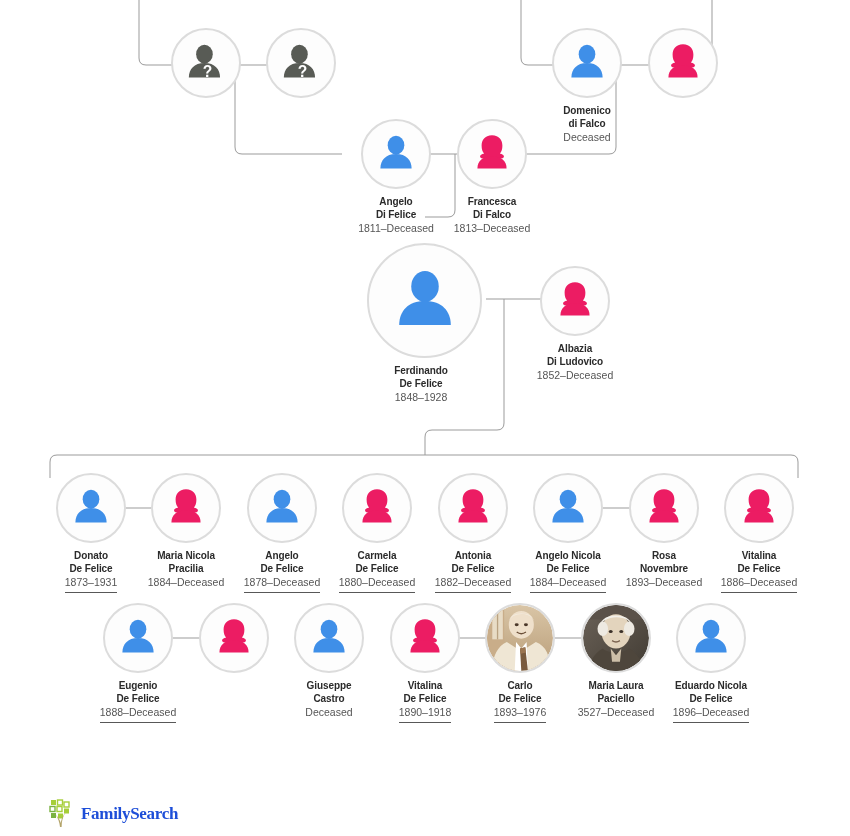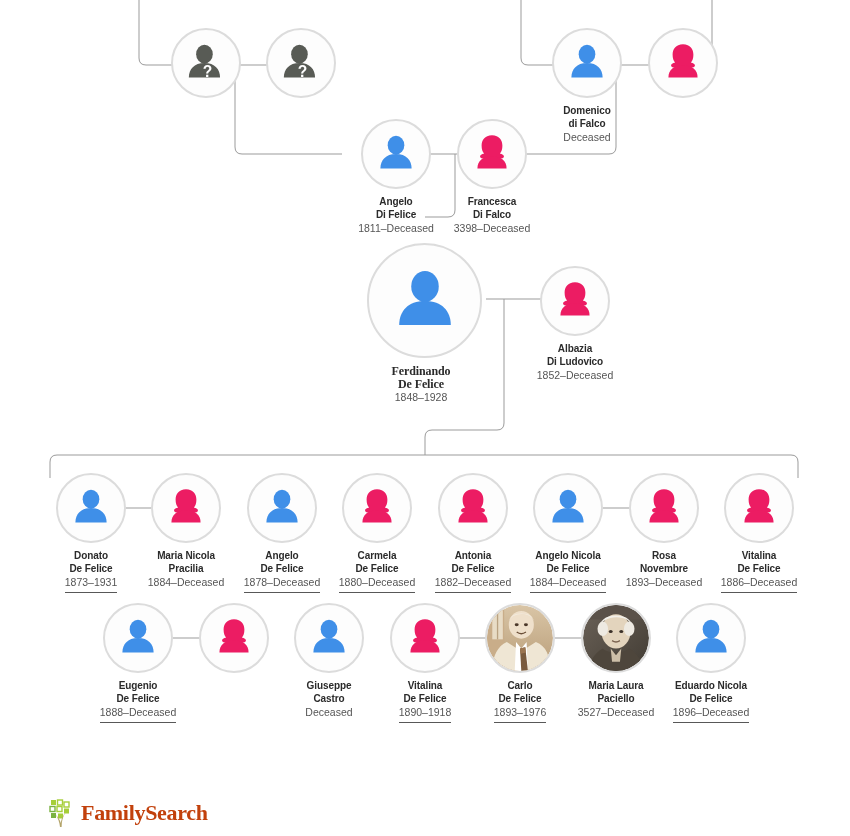--- a/index.html
+++ b/index.html
@@ -93,36 +93,36 @@
     font-size: 10.5px;
     color: #555555;
     margin-top: 0;
     white-space: nowrap;
     display: inline-block;
     padding-bottom: 3px;
   }
   .plife.lineage {
     border-bottom: 1.5px solid #585858;
   }
-  .person.focus .pname { font-size: 12px; font-family: Liberation Serif, serif; }
+  .person.focus .pname { font-size: 10px; }
 
   
   #footer-logo {
     position: absolute;
     left: 48px; top: 798px;
     z-index: 4;
     display: flex;
     align-items: center;
     gap: 2px;
   }
   #footer-logo .logo-word {
     font-family: "Liberation Serif", serif;
-    font-size: 22px;
+    font-size: 17px;
     font-weight: bold;
-    color: #c2410c;
+    color: #1d4ed8;
     letter-spacing: -0.3px;
     line-height: 1;
     margin-left: 1px;
   }
 </style>
 </head>
 <body>
 
 <div id="tree-canvas">
 
@@ -223,21 +223,21 @@
           <div class="silhouette">
             <svg width="52" height="52" viewBox="0 0 100 100">
               <path d="M50 14 C 36 14, 30 24, 30 34 C 30 41, 32 46, 35 49 C 30 50, 27 52, 27 55 C 27 58, 31 59, 36 59 L 64 59 C 69 59, 73 58, 73 55 C 73 52, 70 50, 65 49 C 68 46, 70 41, 70 34 C 70 24, 64 14, 50 14 Z" fill="#ec1c63"></path>
               <path d="M50 55 C 31 55, 22 64, 22 78 L 78 78 C 78 64, 69 55, 50 55 Z" fill="#ec1c63"></path>
             </svg>
           </div>
         </div>
         <div class="labels">
           <div class="pname">Francesca</div>
           <div class="pname">Di Falco</div>
-          <div><span class="plife">3398–Deceased</span></div>
+          <div><span class="plife">1813–Deceased</span></div>
         </div>
       </div>
       <div class="person focus" style="left: 367px; top: 243px;">
         <div class="avatar sz-big">
           <div class="silhouette">
             <svg width="86" height="86" viewBox="0 0 100 100">
               <ellipse cx="50" cy="33" rx="16" ry="18" fill="#3f8fe8"></ellipse>
               <path d="M50 50 C 30 50, 20 62, 20 78 L 80 78 C 80 62, 70 50, 50 50 Z" fill="#3f8fe8"></path>
             </svg>
           </div>

